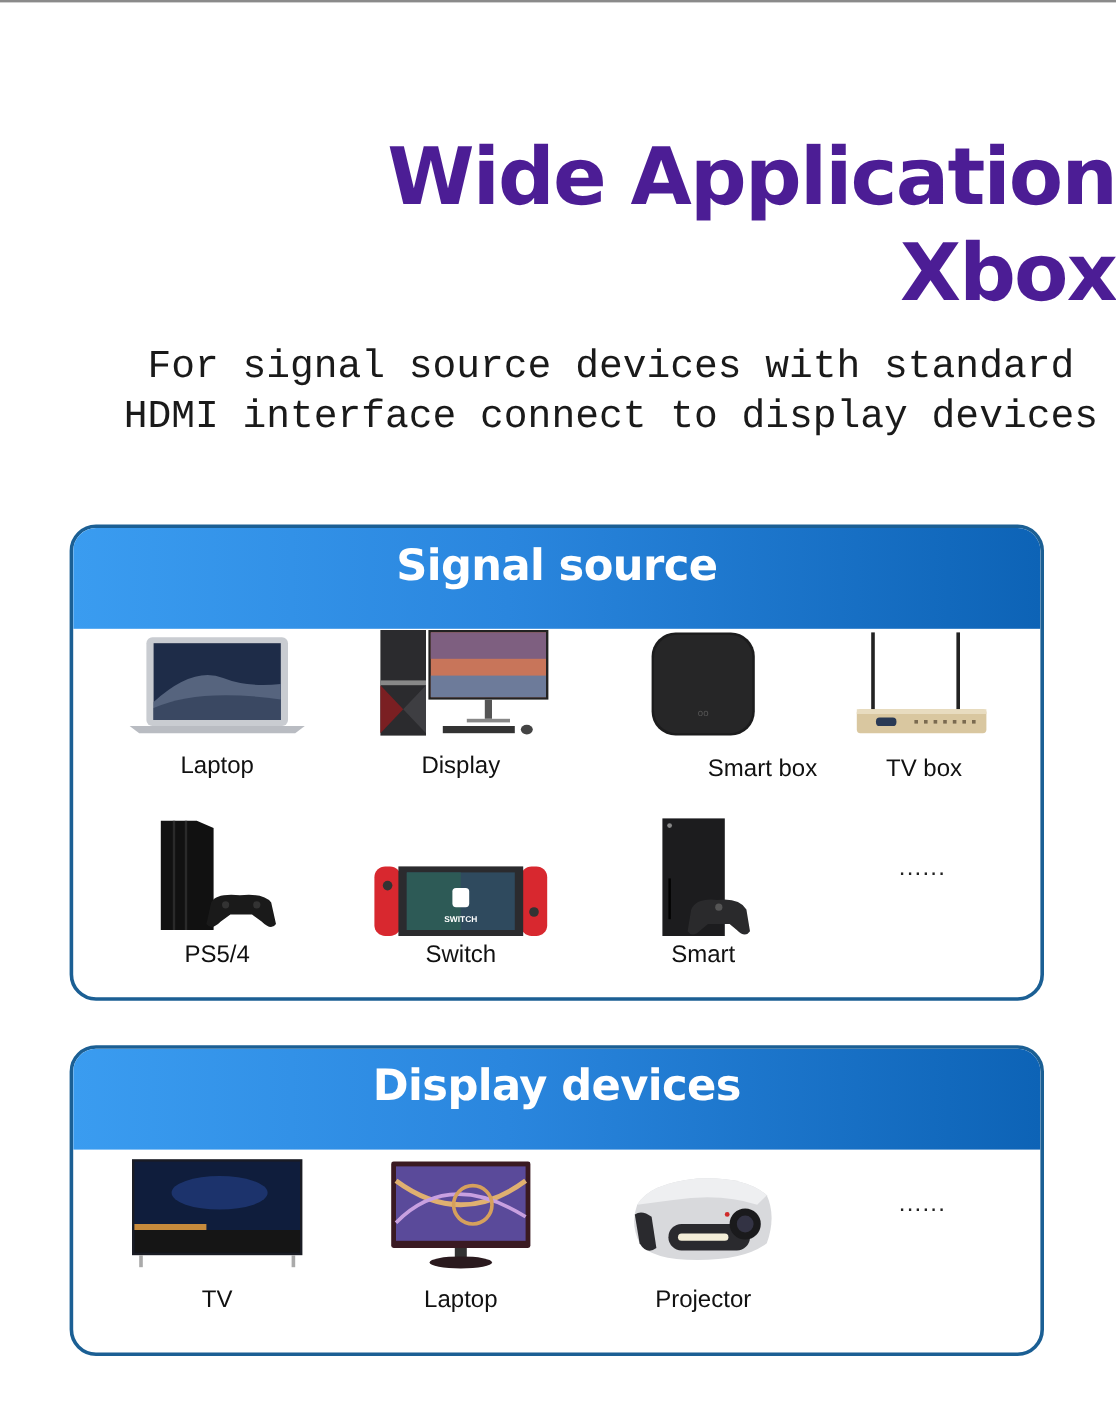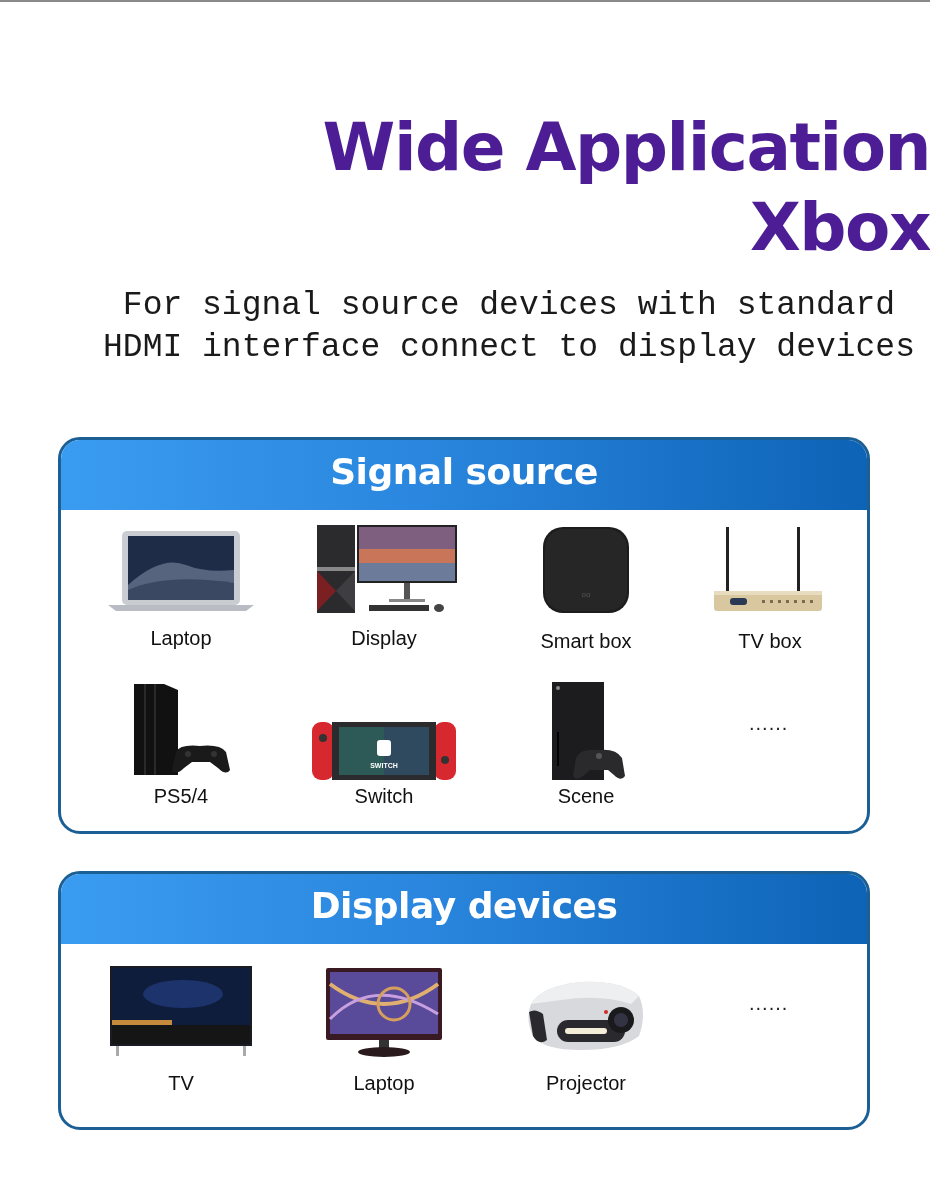--- a/index.html
+++ b/index.html
@@ -15,21 +15,21 @@
   }
   .subtitle {
     position: absolute; left: 0; width: 930px; top: 285px; text-align: center;
     font-family: Liberation Mono, monospace; font-size: 33px; line-height: 42px; color: #1a1a1a; padding-left: 44px;
   }
   .card {
     position: absolute; left: 58px; width: 812px; border: 3px solid #1b5f94;
     border-radius: 22px; overflow: hidden; background: #fff; box-sizing: border-box;
   }
   .card-head {
-    height: 70px; background: linear-gradient(90deg, #3a9cf0 0%, #2a86de 45%, #0d63b6 100%);
+    height: 84px; background: linear-gradient(90deg, #3a9cf0 0%, #2a86de 45%, #0d63b6 100%);
     color: #fff; text-align: center; font-family: "DejaVu Sans", sans-serif; font-weight: bold;
     font-size: 36px; line-height: 64px; letter-spacing: -0.5px;
   }
   #card-source { top: 437px; height: 397px; }
   #card-display { top: 871px; height: 259px; }
   .item { position: absolute; width: 190px; text-align: center; }
   .item .pic { position: absolute; left: 0; width: 190px; }
   .item .lbl {
     position: absolute; left: 0; width: 190px; text-align: center;
     font-family: "Liberation Sans", sans-serif; font-size: 20px; color: #111;
@@ -89,21 +89,21 @@
   </div>
 
   <div class="item" style="left:430px;top:85px;">
     <div class="pic" style="top:0;text-decoration:underline;">
       <svg width="100" height="90" viewBox="0 0 100 90">
         <rect x="7" y="2" width="86" height="86" rx="20" fill="#1c1c1d"></rect>
         <rect x="9" y="4" width="82" height="82" rx="19" fill="#262627"></rect>
         <text x="50" y="72" text-anchor="middle" font-size="8" fill="#555" font-family="Liberation Sans, sans-serif">oo</text>
       </svg>
     </div>
-    <div class="lbl" style="top:105px;">Smart box</div>
+    <div class="lbl" style="top:105px;text-align:right;">Smart box</div>
   </div>
 
   <div class="item" style="left:614px;top:85px;">
     <div class="pic" style="top:0;">
       <svg width="120" height="90" viewBox="0 0 120 90">
         <rect x="16" y="2" width="3" height="66" fill="#222"></rect>
         <rect x="87" y="2" width="3" height="66" fill="#222"></rect>
         <rect x="4" y="66" width="108" height="20" rx="3" fill="#d9c7a0"></rect>
         <rect x="4" y="66" width="108" height="4" fill="#e8dcc0"></rect>
         <rect x="20" y="73" width="17" height="7" rx="3" fill="#2a3a55"></rect>
@@ -155,21 +155,21 @@
   <div class="item" style="left:430px;top:250px;">
     <div class="pic" style="top:-10px;">
       <svg width="80" height="102" viewBox="0 0 80 102">
         <rect x="6" y="2" width="52" height="98" fill="#1c1c1e"></rect>
         <rect x="11" y="52" width="2" height="34" fill="#000"></rect>
         <circle cx="12" cy="8" r="2" fill="#888"></circle>
         <path d="M30 78 Q34 68 52 70 Q70 68 76 78 L79 96 Q75 102 68 95 L62 90 L44 90 L38 95 Q31 102 27 96Z" fill="#2a2a2c"></path>
         <circle cx="53" cy="76" r="3" fill="#555"></circle>
       </svg>
     </div>
-    <div class="lbl" style="top:95px;">Scene</div>
+    <div class="lbl" style="top:95px;">Smart</div>
   </div>
 
   <div class="dots" style="left:688px;top:272px;">......</div>
 </div>
 
 <div class="card" id="card-display">
   <div class="card-head">Display devices</div>
 
   <div class="item" style="left:25px;top:90px;">
     <div class="pic" style="top:0;">

